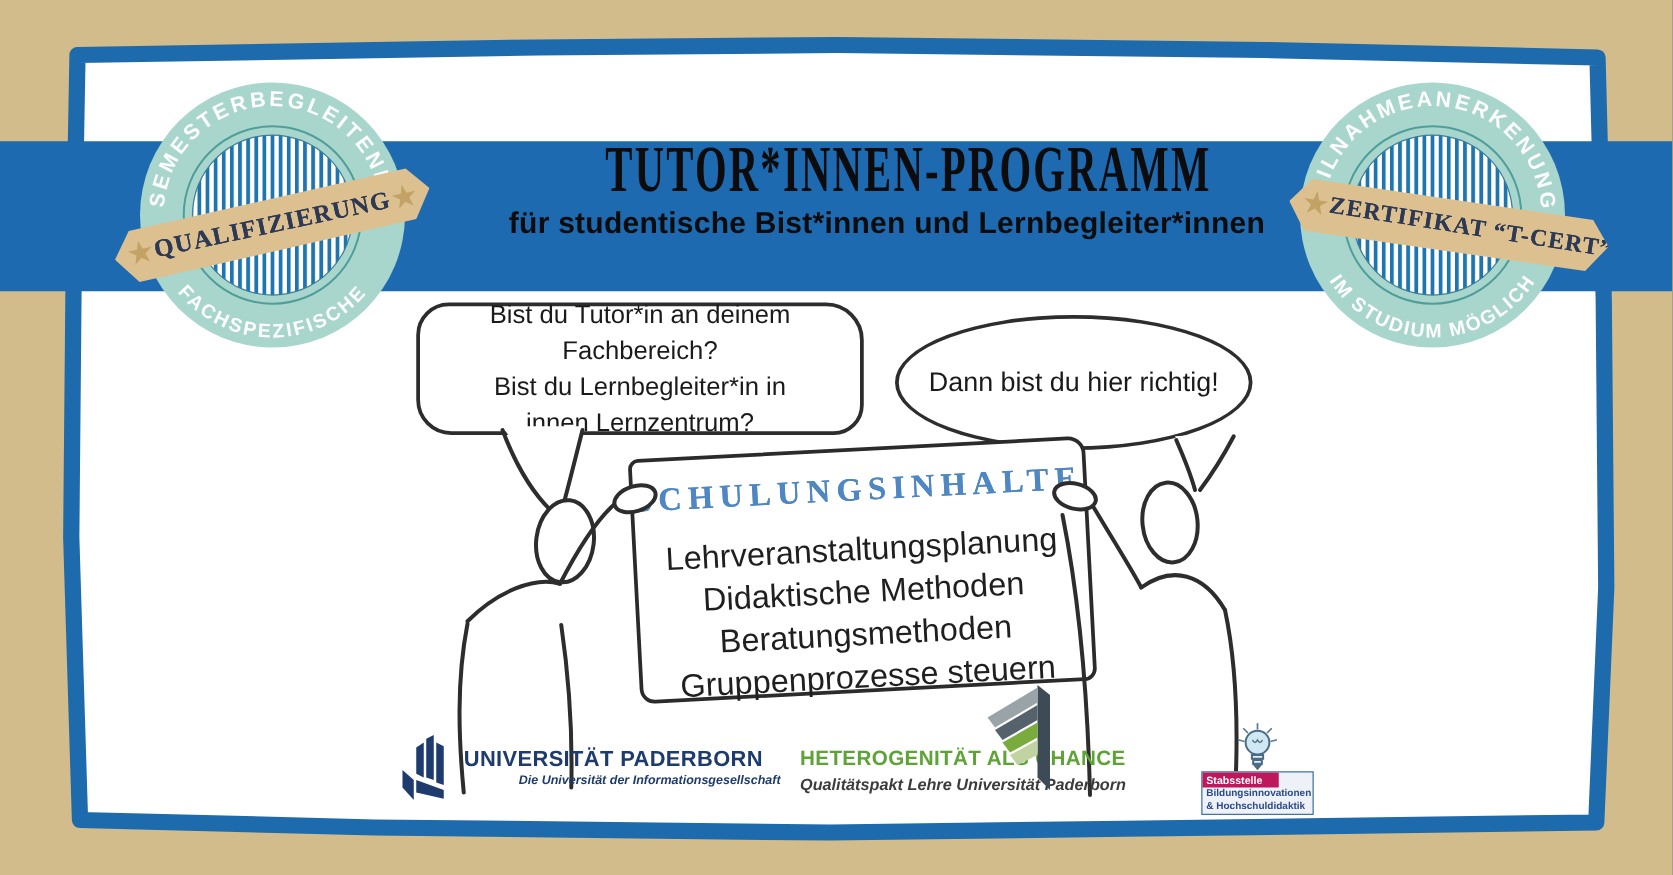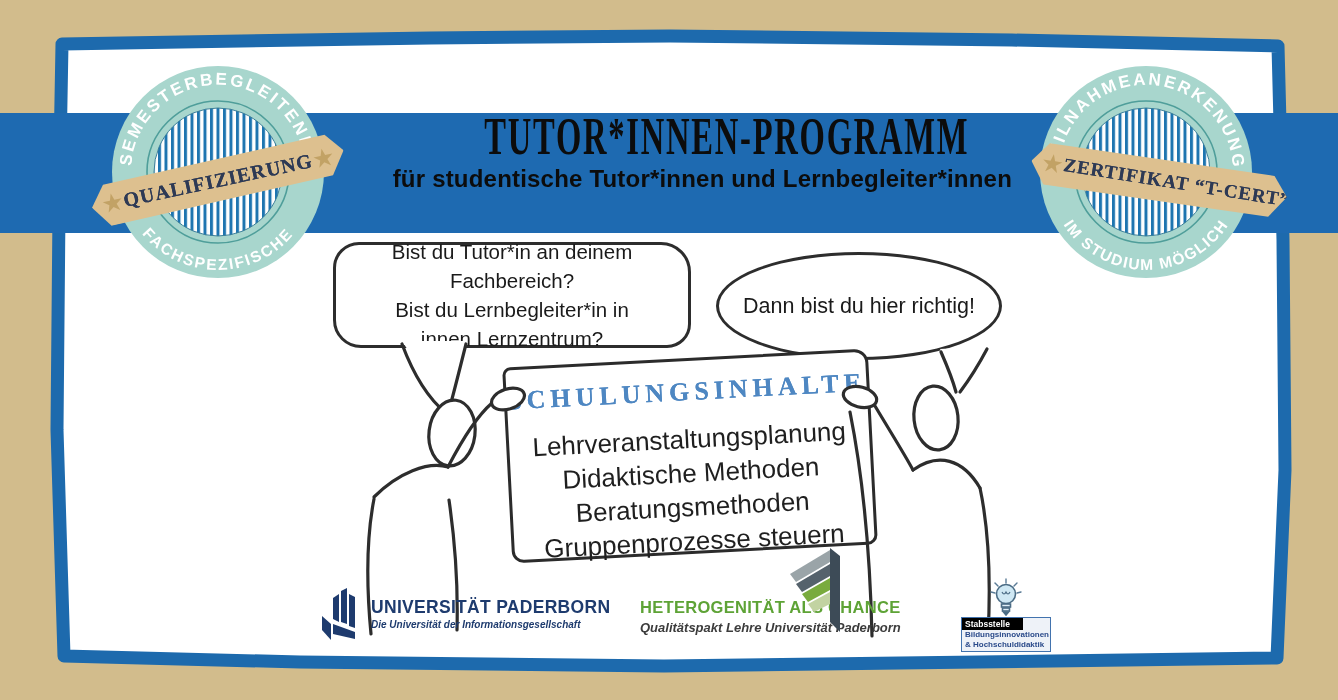--- a/index.html
+++ b/index.html
@@ -59,44 +59,44 @@
     margin-top:16px;font-family:"Liberation Serif",serif;font-weight:700;font-size:26px;
     letter-spacing:5px;color:#4e87c2;text-shadow:0 0 .5px #4e87c2;
   }
   .sign-items{margin-top:15px;font-size:26px;line-height:34px;color:#1f1f1f;}
   
   .art{position:absolute;left:0;top:0;z-index:5;pointer-events:none;}
   
   .logo-upb{position:absolute;left:320px;top:588px;display:flex;align-items:center;gap:9px;z-index:6;}
   .upb-text{padding-bottom:2px;}
   .upb-name{font-size:17.5px;font-weight:700;color:#1e3b6e;letter-spacing:.3px;white-space:nowrap;}
-  .upb-tagline{font-size:10px;font-style:italic;font-weight:700;color:#1e3b6e;margin-top:1px;white-space:nowrap;}
+  .upb-tagline{font-size:10px;font-style:italic;font-weight:700;color:#1e3b6e;margin-top:1px;white-space:nowrap;padding-left:44px;}
   .logo-hac{position:absolute;left:640px;top:598px;z-index:6;}
   .hac-title{font-size:16.5px;font-weight:700;color:#5ea336;letter-spacing:.3px;white-space:nowrap;}
   .hac-sub{font-size:13px;font-weight:700;color:#3c3c3c;margin-top:3px;white-space:nowrap;font-style:italic;}
   .hac-mark{position:absolute;left:784px;top:548px;z-index:6;}
   .logo-stab{position:absolute;left:956px;top:578px;width:100px;display:flex;flex-direction:column;align-items:center;z-index:6;}
   .stab-tag{width:88px;font-weight:700;border:1px solid #4273ae;background:#eef2f8;margin-top:1px;}
-  .stab-row1{background:#000000;color:#fff;font-size:8.5px;padding:1px 3px;width:62%;}
+  .stab-row1{background:#be185d;color:#fff;font-size:8.5px;padding:1px 3px;width:62%;}
   .stab-row2,.stab-row3{color:#2a4a8a;font-size:8px;padding:0 3px;line-height:10px;}
   .stab-row3{padding-bottom:1px;}
 </style>
 </head>
 <body>
 
 <div class="stage">
 
   <svg class="frame" width="1338" height="700" viewBox="0 0 1338 700">
     <polygon points="62,44 430,38 670,36 1012,40 1278,46 1283,240 1285,470 1277,658 900,663 664,666 300,662 64,656 57,430 59,210" fill="#ffffff" stroke="#1d6aad" stroke-width="13" stroke-linejoin="round"></polygon>
   </svg>
 
   <div class="banner">
     <div class="banner-text">
       <div class="poster-title">TUTOR*INNEN-PROGRAMM</div>
-      <div class="poster-sub s2">für studentische Tutor*innen und Lernbegleiter*innen</div>
+      <div class="poster-sub s2">für studentische Bist*innen und Lernbegleiter*innen</div>
     </div>
   </div>
 
   <div class="badge badge-l">
     <svg width="224" height="224" viewBox="0 0 224 224">
       <defs>
         <pattern id="stripesL" width="6.5" height="6.5" patternUnits="userSpaceOnUse">
           <rect width="6.5" height="6.5" fill="#ffffff"></rect>
           <rect width="3" height="6.5" fill="#1e75b0"></rect>
         </pattern>

